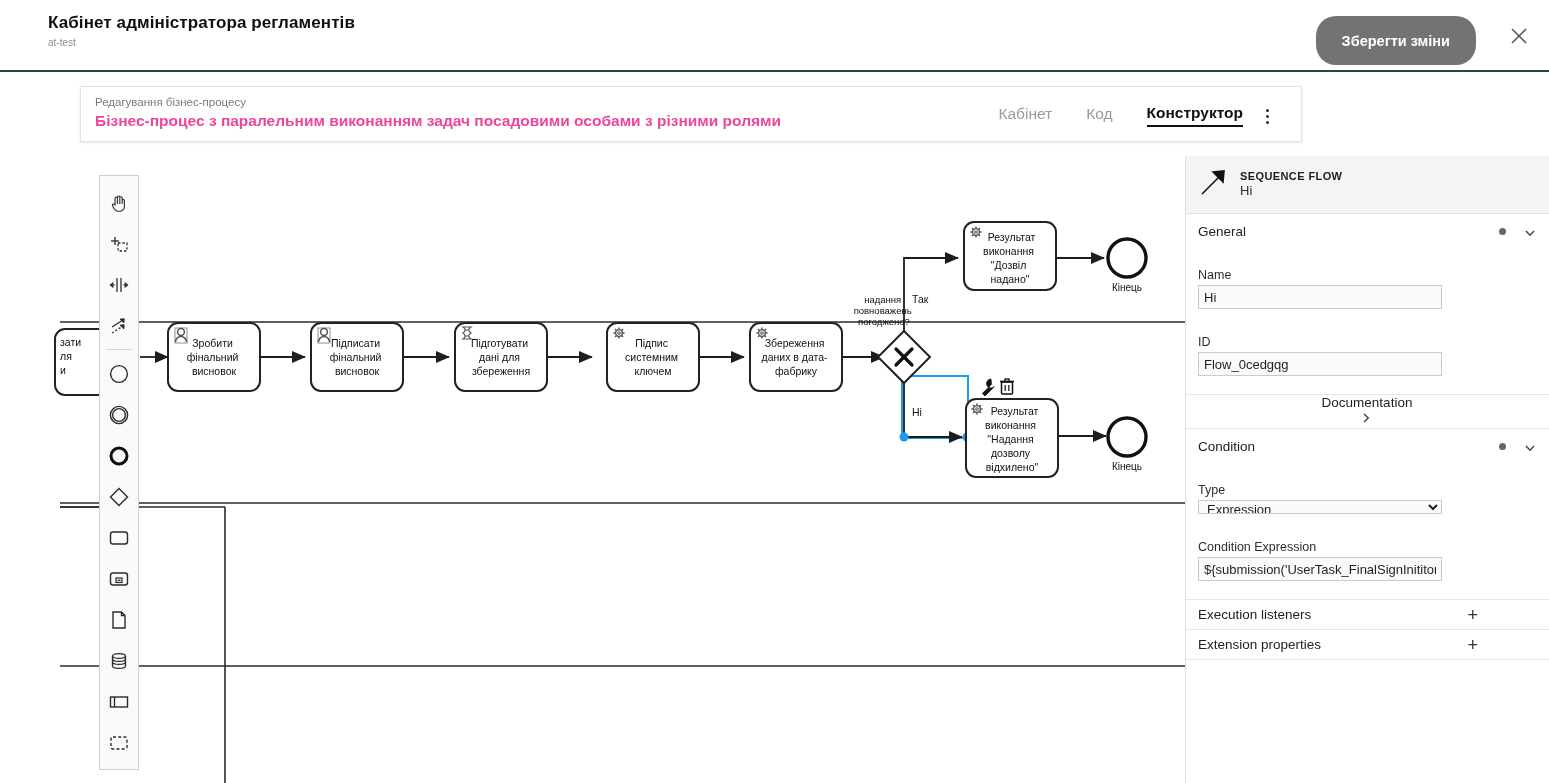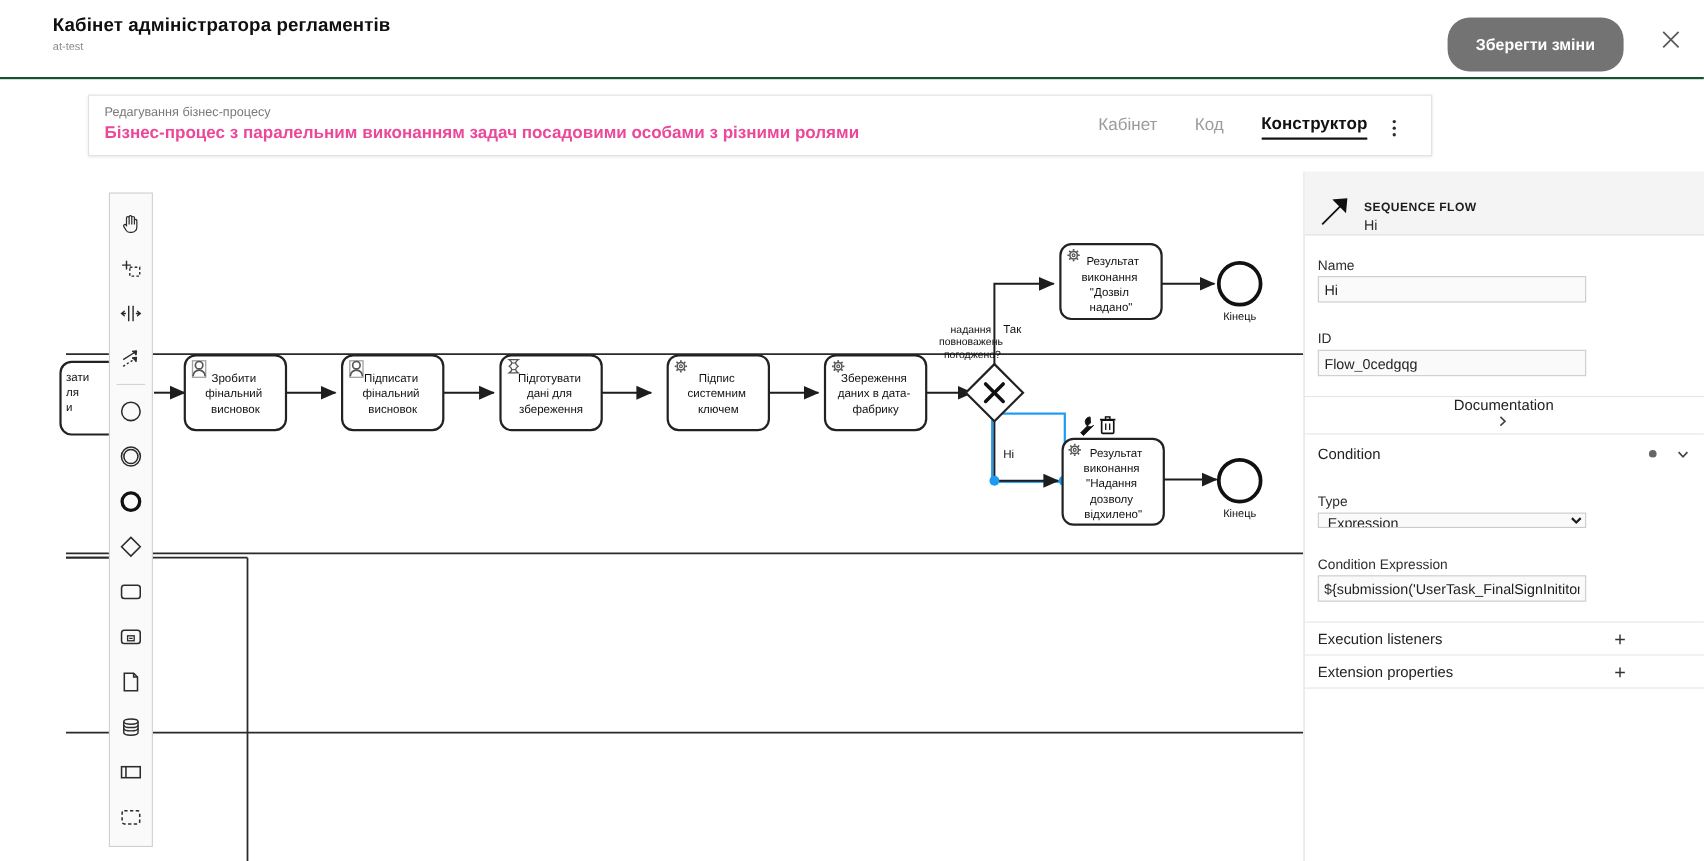--- a/index.html
+++ b/index.html
@@ -104,21 +104,21 @@
   .pal-sep { height: 1px; background: #d4d4d4; margin: 3px 6px; }
 
   
   .panel {
     position: absolute; left: 1185px; top: 156px; width: 364px; height: 627px;
     background: #fff; border-left: 1px solid #dedede;
   }
   .panel-header {
     position: absolute; left: 0; top: 0; width: 364px; height: 58px;
     background: #f4f4f4; border-bottom: 1px solid #e0e0e0;
-    display: flex; align-items: flex-end; padding-left: 12px; gap: 12px;
+    display: flex; align-items: center; padding-left: 12px; gap: 12px;
   }
   .panel-header-txt { line-height: 1.25; }
   .ph-type {
     font-size: 11px; font-weight: bold; color: #1d1d1d;
     letter-spacing: .4px;
   }
   .ph-name { font-size: 13px; color: #2b2b2b; }
 
   .group {
     border-bottom: 1px solid #e6e6e6;
@@ -521,20 +521,29 @@
       </div>
       <div class="panel-header-txt">
         <div class="ph-type">SEQUENCE FLOW</div>
         <div class="ph-name">Hi</div>
       </div>
     </div>
 
     <div style="position:absolute;left:0;top:58px;width:364px;">
 
       <div class="group">
+        <div class="group-head">
+          <span class="group-title">General</span>
+          <span class="dot"></span>
+          <span class="chev">
+            <svg width="12" height="12" viewBox="0 0 12 12" fill="none" stroke="#444" stroke-width="1.5">
+                <path d="M2,4 L6,8.2 L10,4"></path>
+              </svg>
+          </span>
+        </div>
         <div class="group-body">
           <div class="fld-label">Name</div>
           <input class="fld-input" value="Hi" style="">
           <div class="fld-label">ID</div>
           <input class="fld-input" value="Flow_0cedgqg" style="">
         </div>
       </div>
 
       <div class="row-link" style="height:34px;flex-direction:column;">
         <span class="t">Documentation</span>

